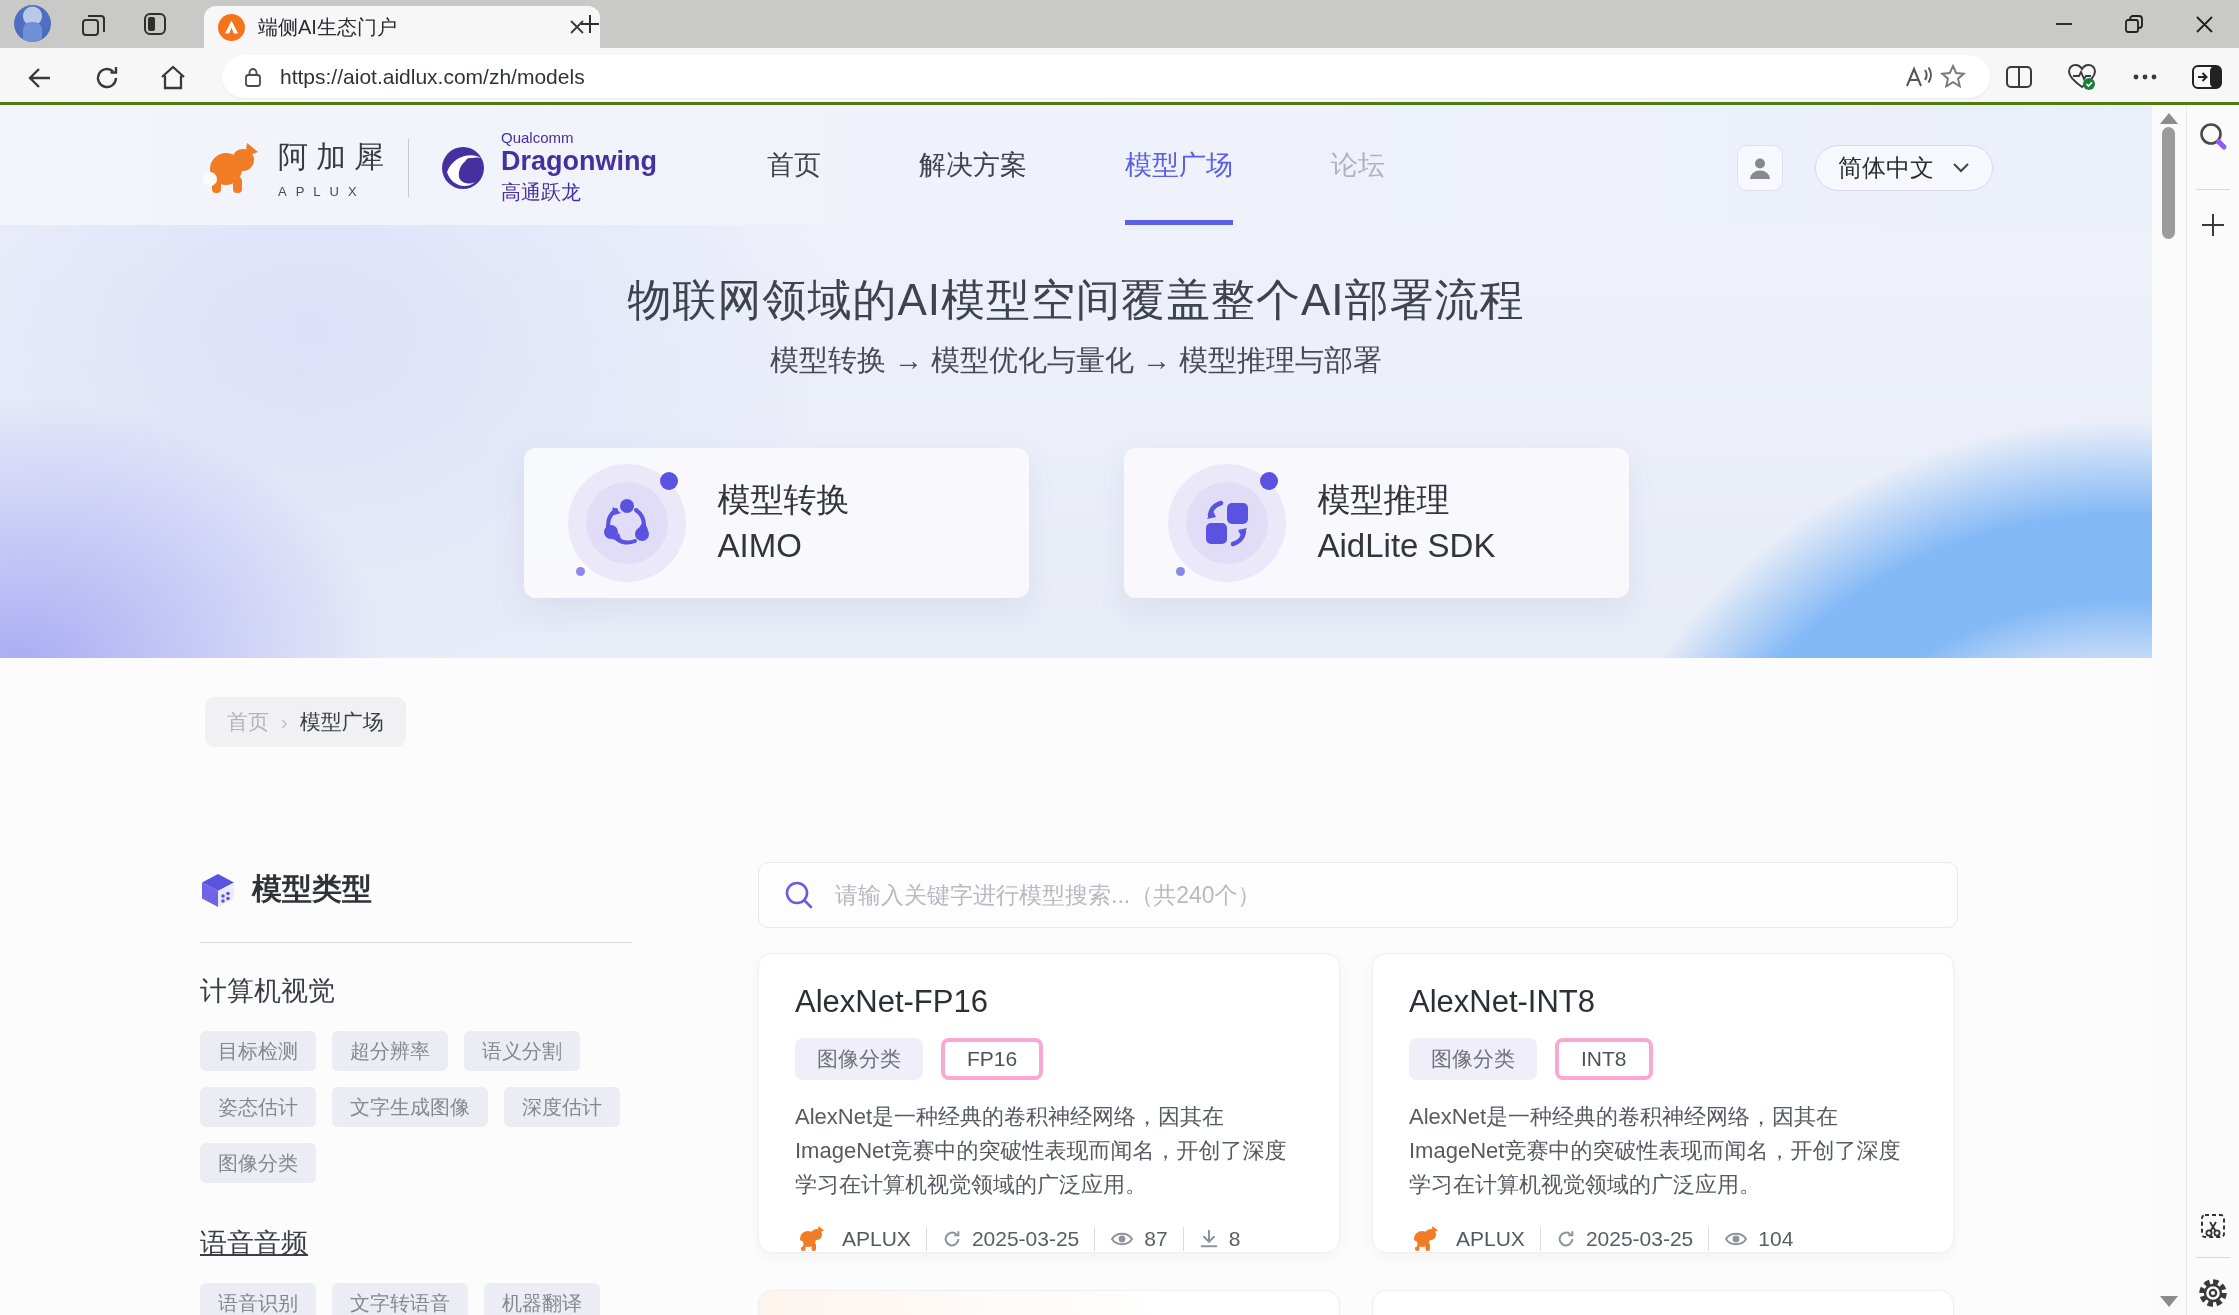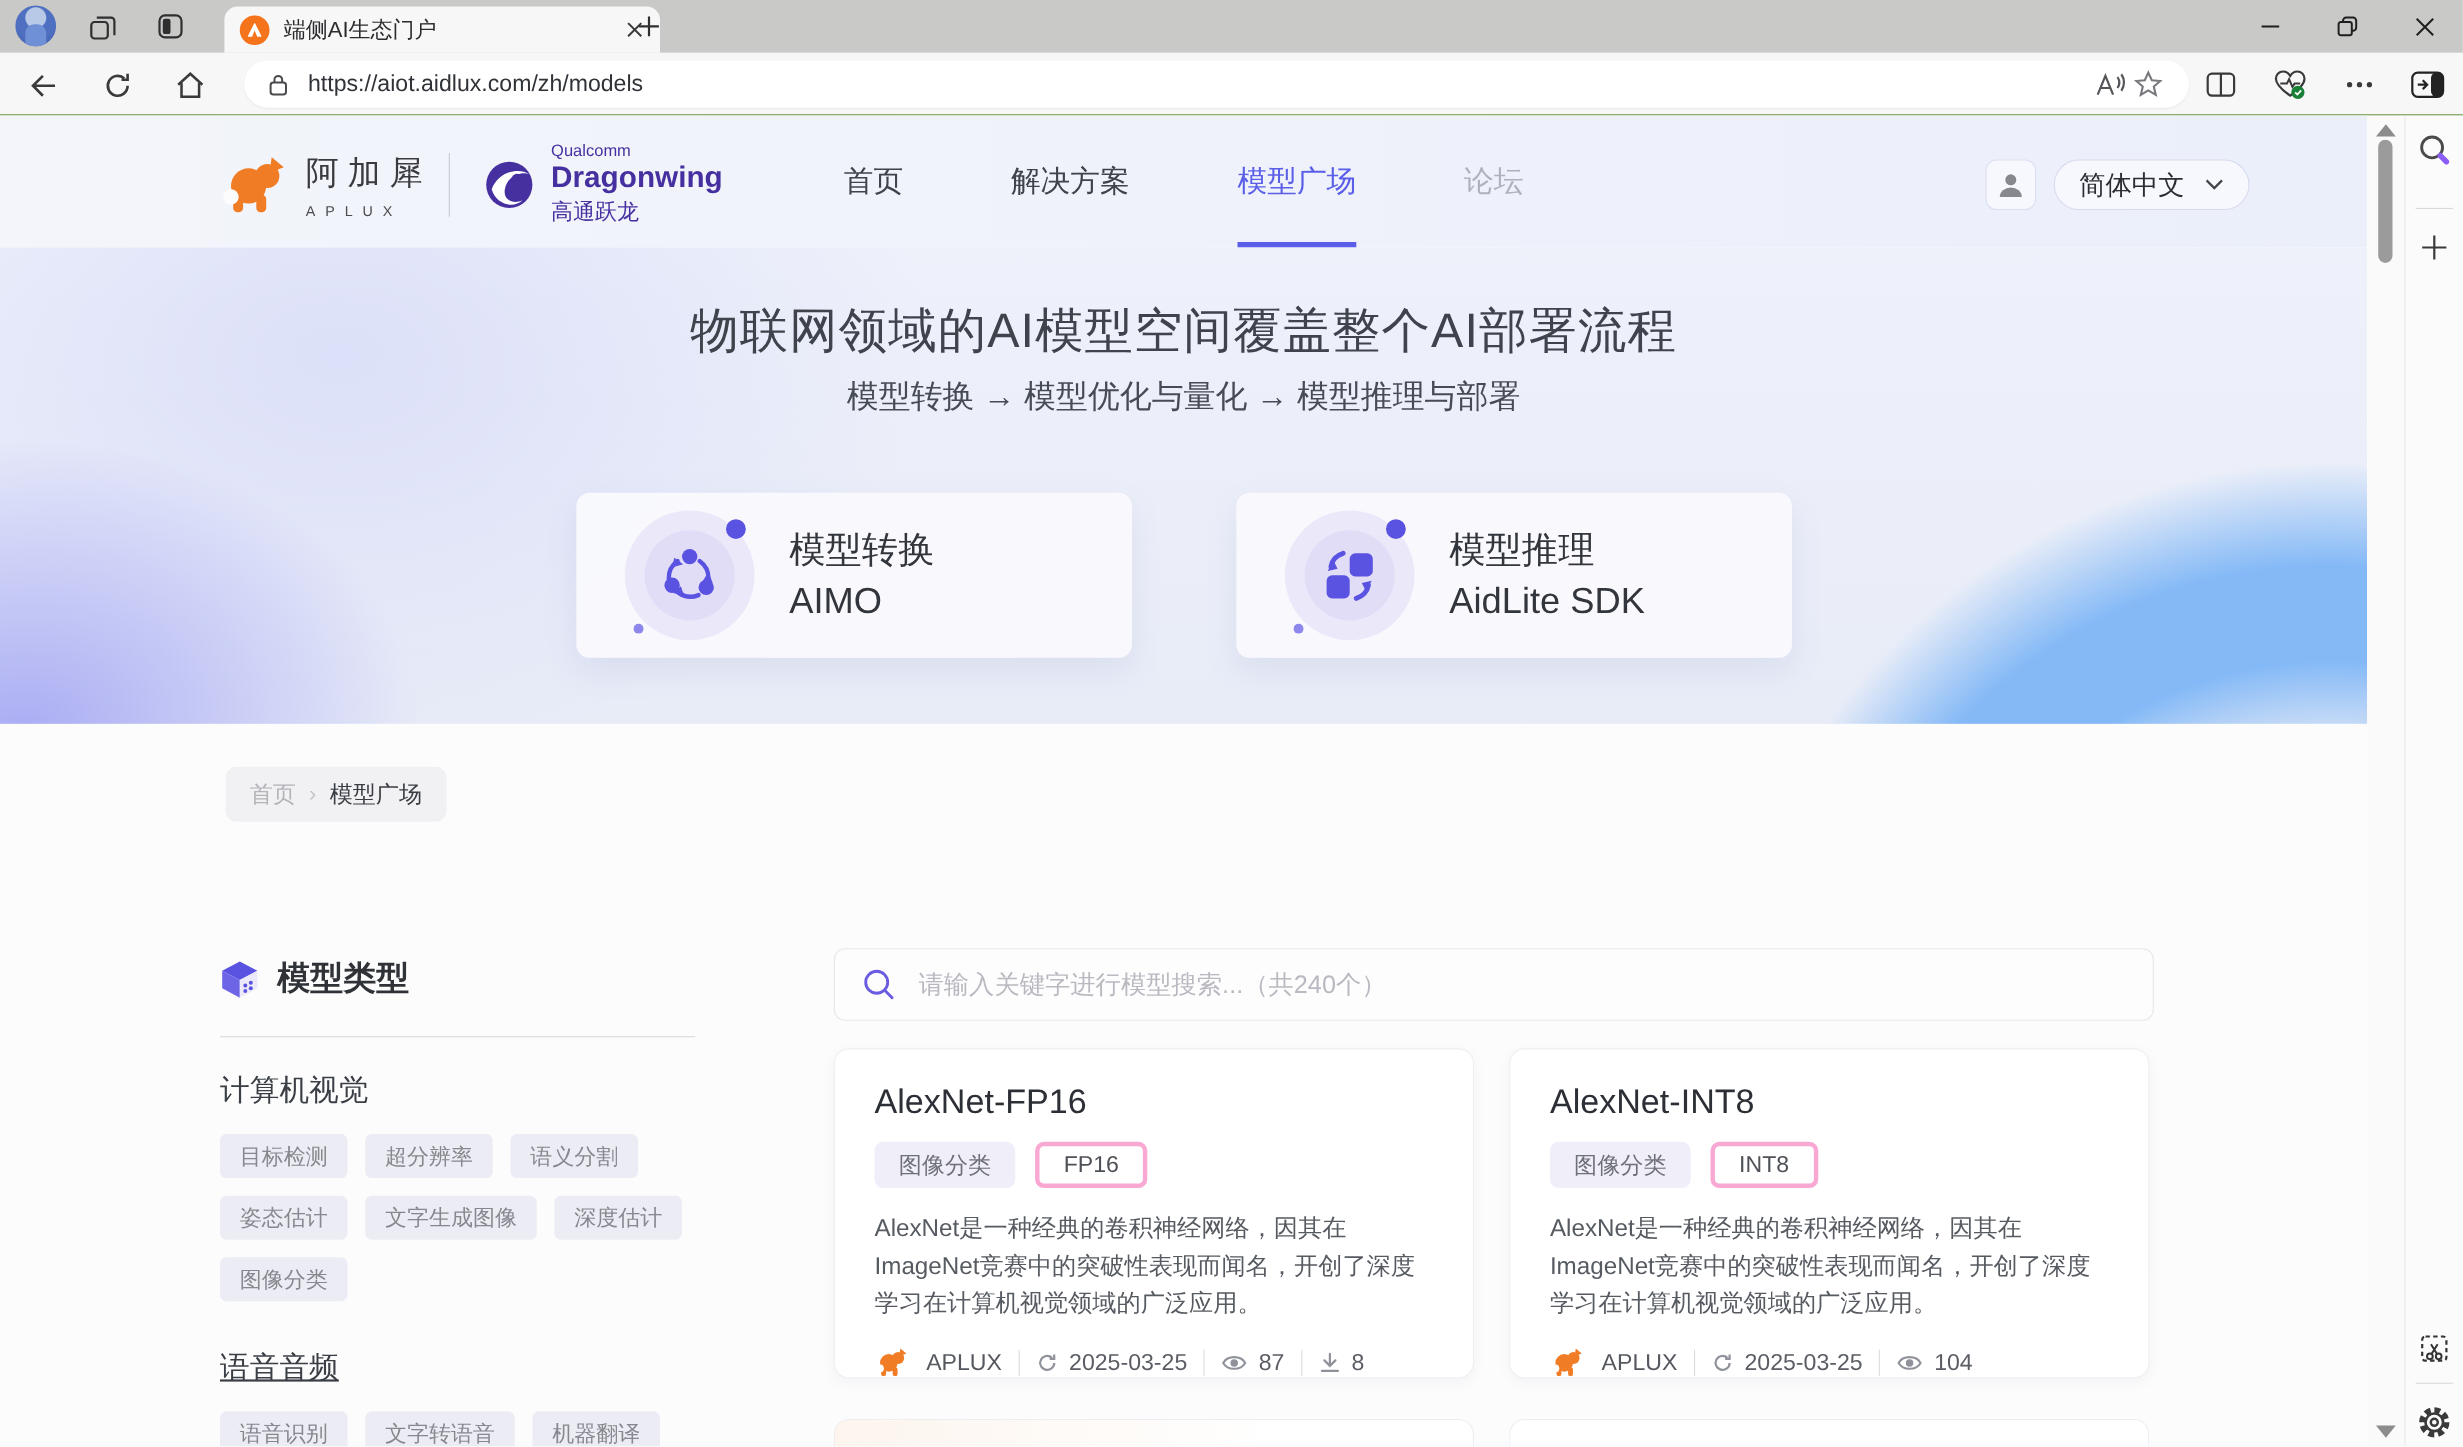--- a/index.html
+++ b/index.html
@@ -16,21 +16,21 @@
   .tab { position:absolute; left:204px; top:6px; width:396px; height:42px; background:#f7f7f8;
     border-radius:12px 12px 0 0; display:flex; align-items:center; padding:0 14px; }
   .tab-title { font-size:20px; color:#2b2b2e; margin-left:13px; flex:1; white-space:nowrap; overflow:hidden; }
   .favicon { width:27px; height:27px; border-radius:50%; background:#f5731b; position:relative; flex:none; }
   .favicon::after { content:""; position:absolute; left:7px; top:7px; width:13px; height:13px;
     background:#fff; clip-path:polygon(50% 0, 100% 100%, 68% 100%, 50% 55%, 32% 100%, 0 100%); }
   .win-controls { position:absolute; right:0; top:0; height:48px; display:flex; }
   .win-controls .wc { width:70px; height:48px; display:flex; align-items:center; justify-content:center; }
 
   
-  .toolbar { position:absolute; left:0; top:48px; width:2239px; height:57px; background:#f7f7f8; border-bottom:1px solid #4d7c0f; }
+  .toolbar { position:absolute; left:0; top:48px; width:2239px; height:57px; background:#f7f7f8; border-bottom:3px solid #4d7c0f; }
   .nav-btn { position:absolute; top:15px; width:30px; height:30px; display:flex; align-items:center; justify-content:center; }
   .urlbar { position:absolute; left:222px; top:7px; width:1768px; height:43px; background:#ffffff; border-radius:22px;
     box-shadow:0 1px 2px rgba(0,0,0,.06); display:flex; align-items:center; padding:0 20px; }
   .url-text { font-size:21px; color:#2f3237; margin-left:16px; flex:1; }
   .pill-ic { width:34px; height:34px; display:flex; align-items:center; justify-content:center; }
   .tb-right { position:absolute; left:1988px; top:0; width:251px; height:57px; display:flex; align-items:center; justify-content:space-around; }
 
   
   .page { position:absolute; left:0; top:105px; width:2152px; height:1210px; background:#fcfcfd; overflow:hidden; }
 
@@ -40,21 +40,21 @@
   .logo-text-cn { font-size:30px; color:#3a3a40; letter-spacing:8px; }
   .logo-text-en { font-size:13px; color:#4a4a50; letter-spacing:9px; margin-top:6px; }
   .logo-divider { width:1px; height:58px; background:#c7c9d8; margin:0 28px 0 16px; }
   .dw-brand { font-size:15px; color:#4630a0; }
   .dw-name { font-size:27px; font-weight:bold; color:#4630a0; }
   .dw-cn { font-size:20px; color:#4630a0; margin-top:2px; }
   .main-nav { position:absolute; left:50%; transform:translateX(-50%); top:0; height:120px; display:flex; gap:98px; align-items:center; }
   .nav-item { font-size:27px; color:#3f434b; height:120px; display:flex; align-items:center; border-bottom:5px solid transparent; padding-top:5px; }
   .nav-item.active { color:#5b5fe8; border-bottom-color:#5b5fe8; }
   .nav-item.muted { color:#aeb2bb; }
-  .hdr-actions { position:absolute; left:1805px; top:40px; display:flex; align-items:center; gap:16px; }
+  .hdr-actions { position:absolute; left:1737px; top:40px; display:flex; align-items:center; gap:32px; }
   .person-btn { width:46px; height:46px; border:1px solid #dfdff2; border-radius:10px; background:rgba(255,255,255,.55);
     display:flex; align-items:center; justify-content:center; }
   .lang-pill { height:46px; border:1px solid #d9d9ee; border-radius:23px; background:rgba(255,255,255,.55);
     display:flex; align-items:center; padding:0 22px; gap:18px; }
   .lang-label { font-size:24px; color:#2c2c33; }
 
   
   .hero { position:absolute; left:0; top:120px; width:2152px; height:433px;
     background:
       radial-gradient(circle at 2120px 760px, rgba(255,255,255,0) 0 295px, rgba(126,182,246,.95) 385px 470px, rgba(235,240,250,0) 565px),

